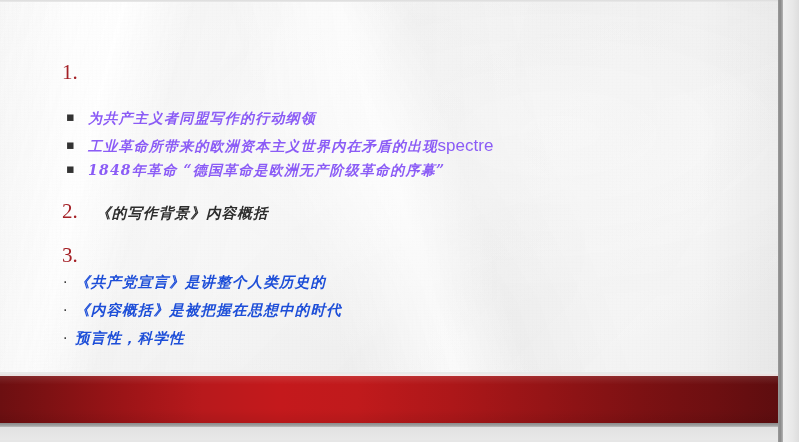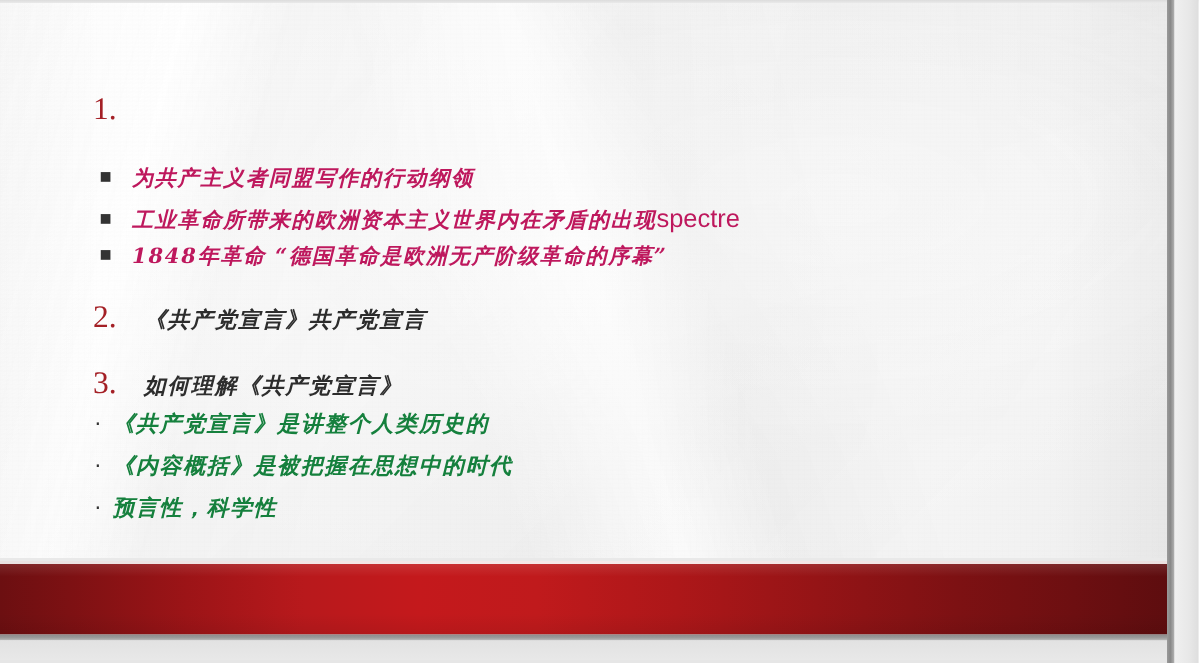--- a/index.html
+++ b/index.html
@@ -122,21 +122,21 @@
   .bdot {
     width: 22px;
     display: inline-block;
     color: #333333;
     font-size: 13px;
     line-height: 1;
   }
   .bdot span { display: inline-block; transform: translateY(-2px); }
   .btext {
     font-size: 14px;
-    color: #be185d;
+    color: #8b5cf6;
     text-align: right;
   }
   .btext .en {
     font-family: "Liberation Sans", "DejaVu Sans", sans-serif;
     font-style: normal;
     font-weight: 400;
     letter-spacing: 0;
     font-size: 17px;
   }
 
@@ -144,21 +144,21 @@
   .dotrow { display: flex; align-items: baseline; }
   .ddot {
     width: 12px;
     display: inline-block;
     color: #333333;
     font-size: 14px;
     line-height: 1;
   }
   .dtext {
     font-size: 14.5px;
-    color: #15803d;
+    color: #1d4ed8;
   }
 
   
   .band-wrap {
     position: absolute;
     left: 0;
     top: 370px;
     width: 778px;
     height: 68px;
     z-index: 4;
@@ -253,26 +253,25 @@
         <span class="cn btext"><span>工业革命所带来的欧洲资本主义世界内在矛盾的出现</span><span class="en">spectre</span></span>
       </div>
 
       <div class="line bulletrow" style="left:66px; top:160px;">
         <span class="bdot"><span>▪</span></span>
         <span class="cn btext">1848年革命  “德国革命是欧洲无产阶级革命的序幕”</span>
       </div>
 
       <div class="line numrow" style="left:62px; top:197px;">
         <span class="num">2.</span>
-        <span class="cn num-text">《共产党宣言》共产党宣言</span>
+        <span class="cn num-text">《的写作背景》内容概括</span>
       </div>
 
       <div class="line numrow" style="left:62px; top:241px;">
         <span class="num">3.</span>
-        <span class="cn num-text">如何理解《共产党宣言》</span>
       </div>
 
       <div class="line dotrow" style="left:63px; top:271px;">
         <span class="ddot"><span>·</span></span>
         <span class="cn dtext">《共产党宣言》是讲整个人类历史的</span>
       </div>
 
       <div class="line dotrow" style="left:63px; top:299px;">
         <span class="ddot"><span>·</span></span>
         <span class="cn dtext">《内容概括》是被把握在思想中的时代</span>

